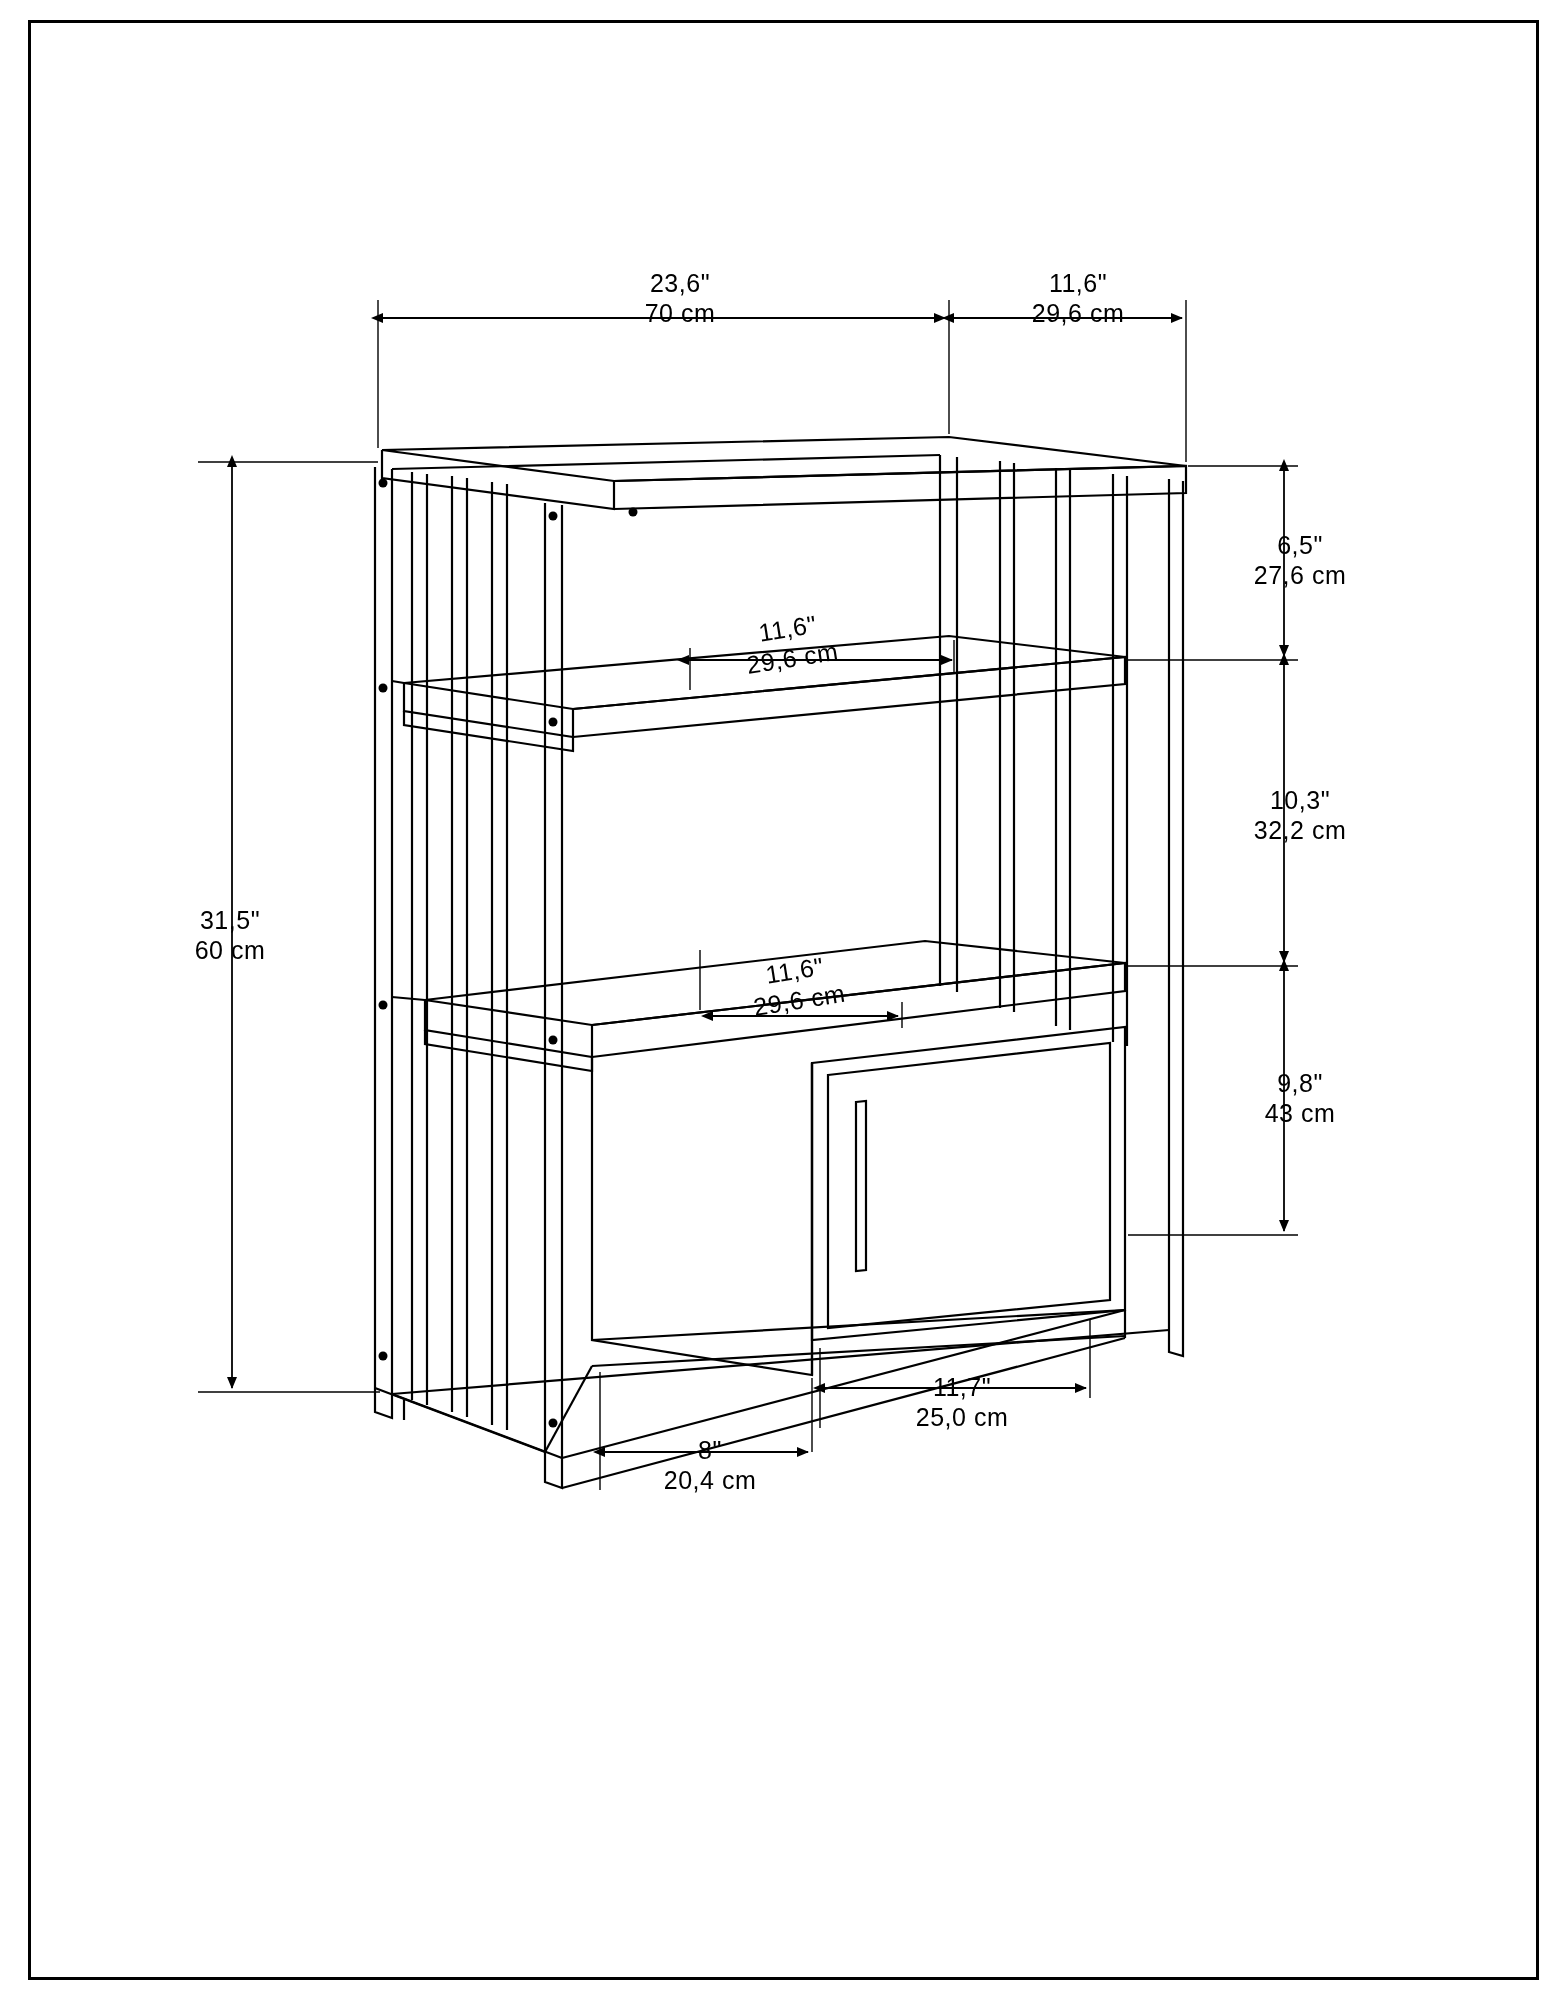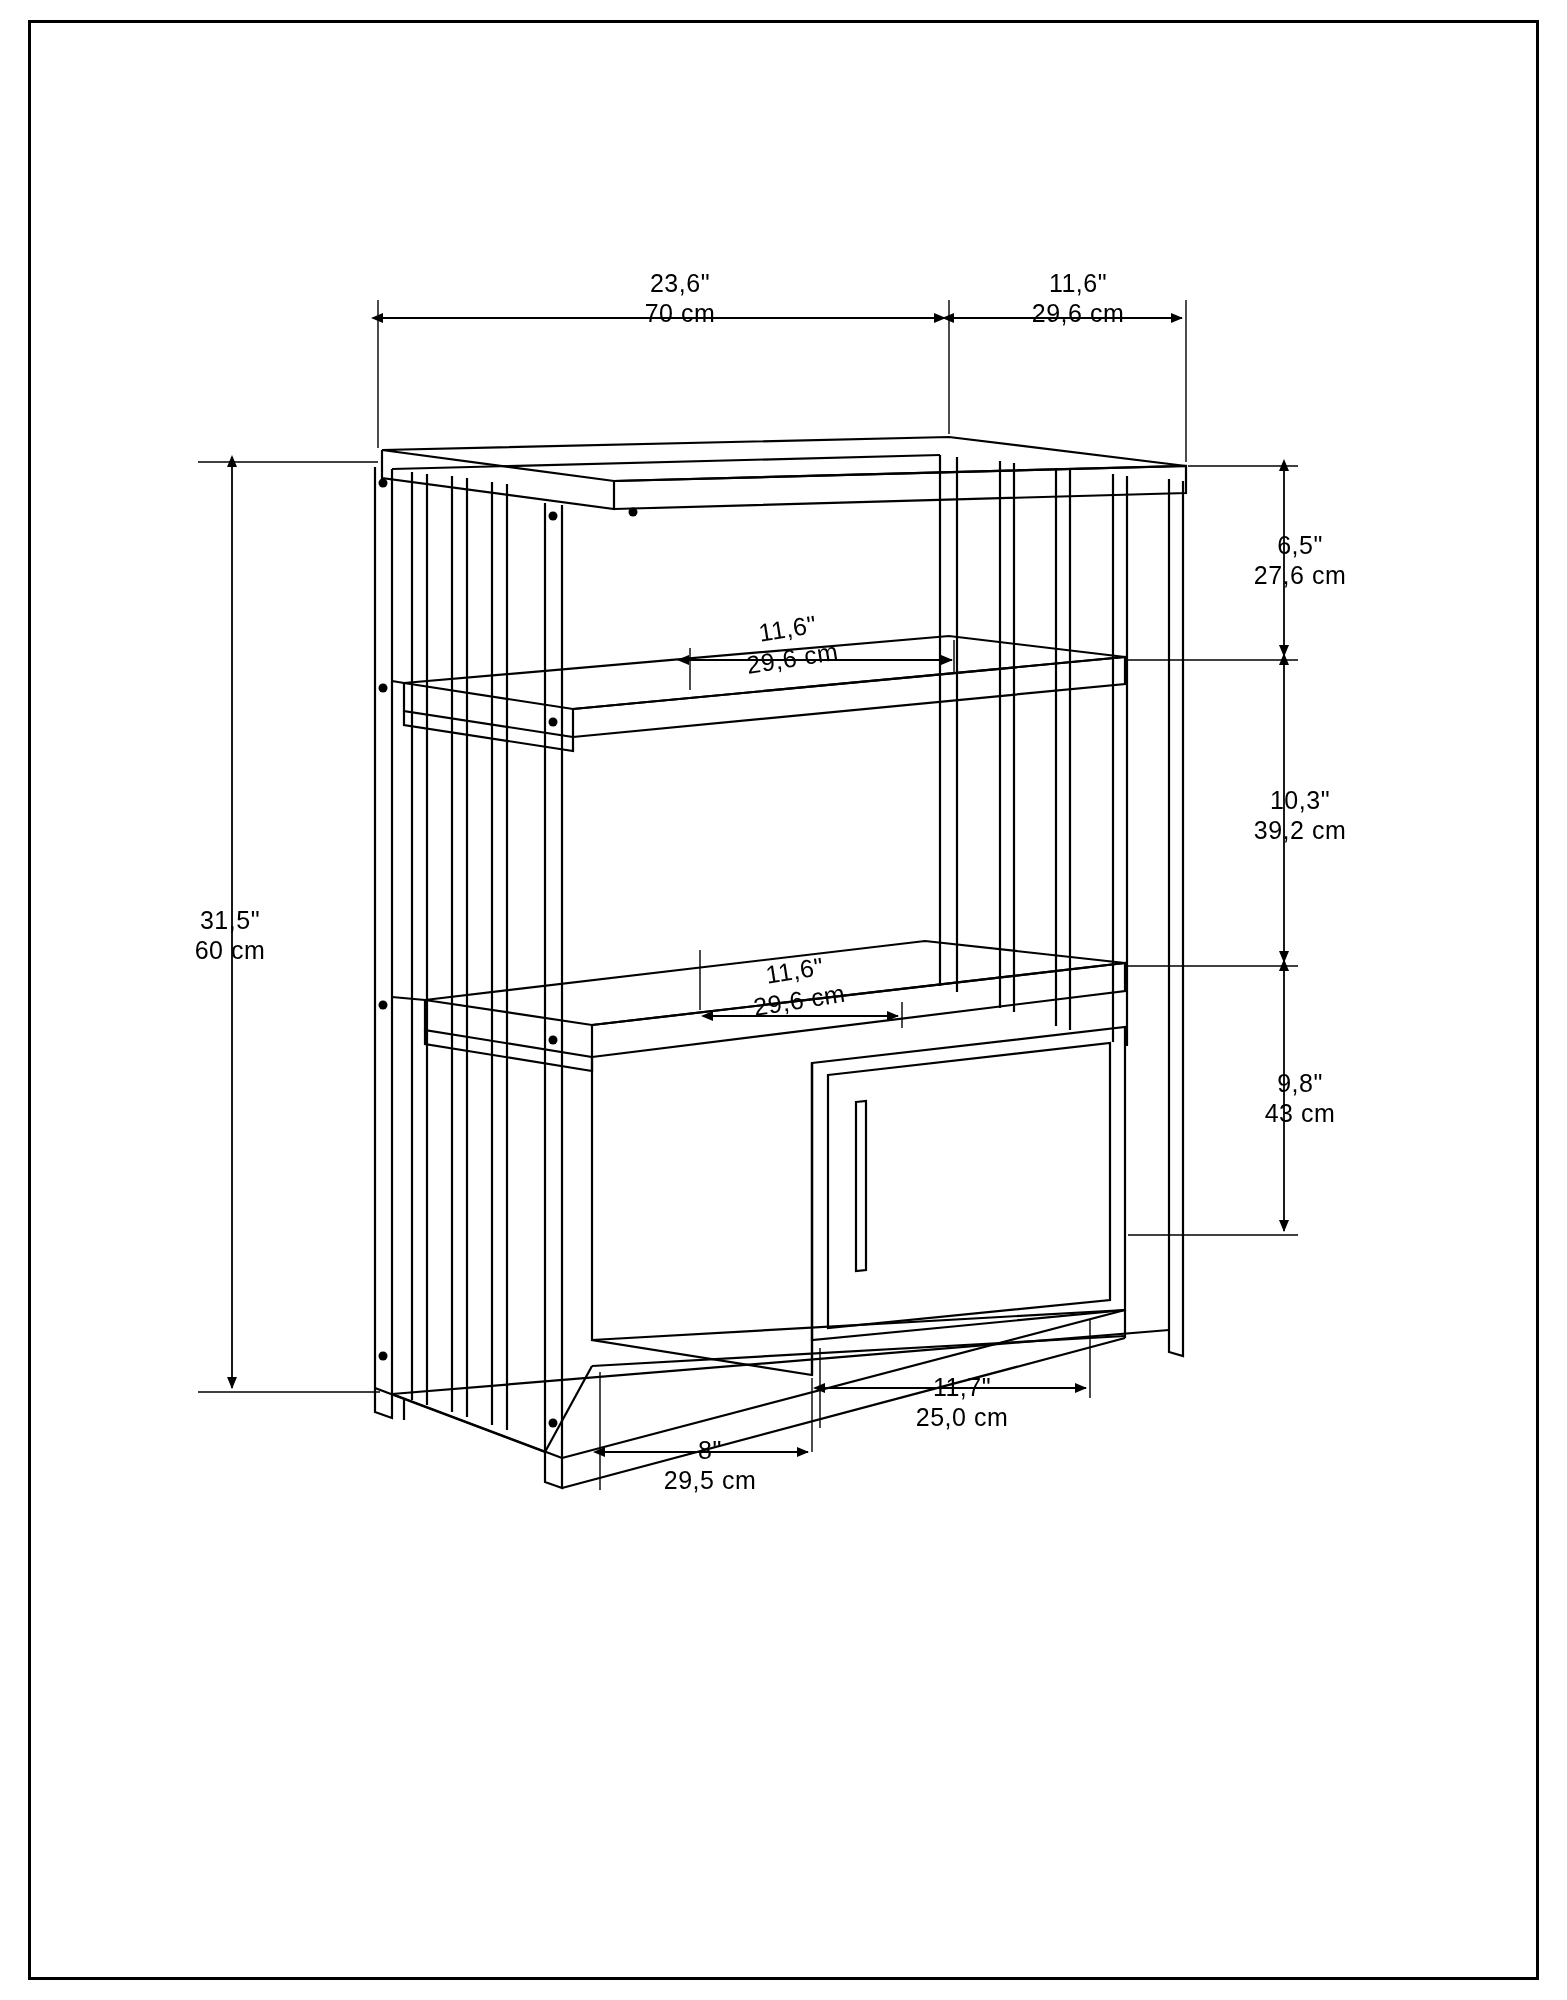--- a/index.html
+++ b/index.html
@@ -220,21 +220,21 @@
     <span class="ln">29,6 cm</span>
   </div>
 
   <div class="dim-label" style="left:1210px; top:530px; width:180px;">
     <span class="ln">6,5"</span>
     <span class="ln">27,6 cm</span>
   </div>
 
   <div class="dim-label" style="left:1210px; top:785px; width:180px;">
     <span class="ln">10,3"</span>
-    <span class="ln">39,2 cm</span>
+    <span class="ln">32,2 cm</span>
   </div>
 
   <div class="dim-label" style="left:1210px; top:1068px; width:180px;">
     <span class="ln">9,8"</span>
     <span class="ln">43 cm</span>
   </div>
 
   <div class="dim-label" style="left:150px; top:905px; width:160px;">
     <span class="ln">31,5"</span>
     <span class="ln">60 cm</span>
@@ -250,15 +250,15 @@
     <span class="ln">29,6 cm</span>
   </div>
 
   <div class="dim-label" style="left:862px; top:1372px; width:200px;">
     <span class="ln">11,7"</span>
     <span class="ln">25,0 cm</span>
   </div>
 
   <div class="dim-label" style="left:620px; top:1435px; width:180px;">
     <span class="ln">8"</span>
-    <span class="ln">29,5 cm</span>
+    <span class="ln">20,4 cm</span>
   </div>
 </div>
 
 </body></html>

